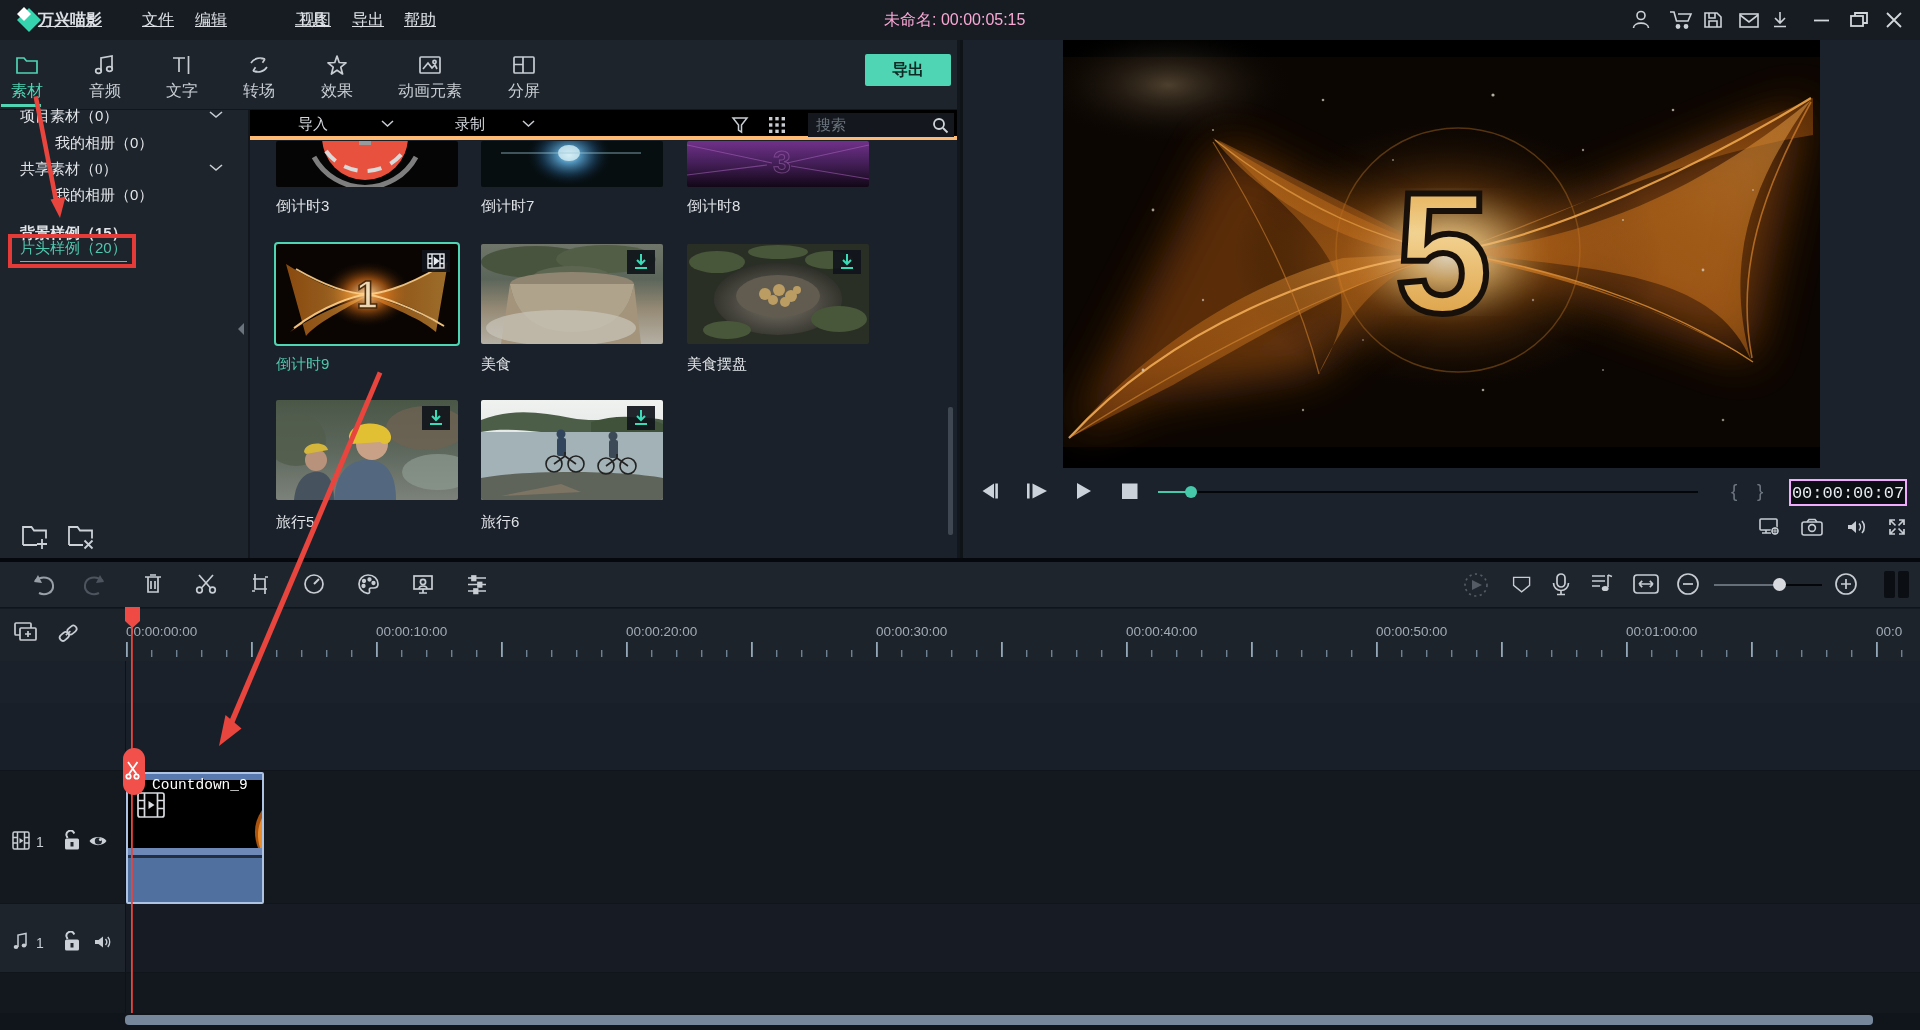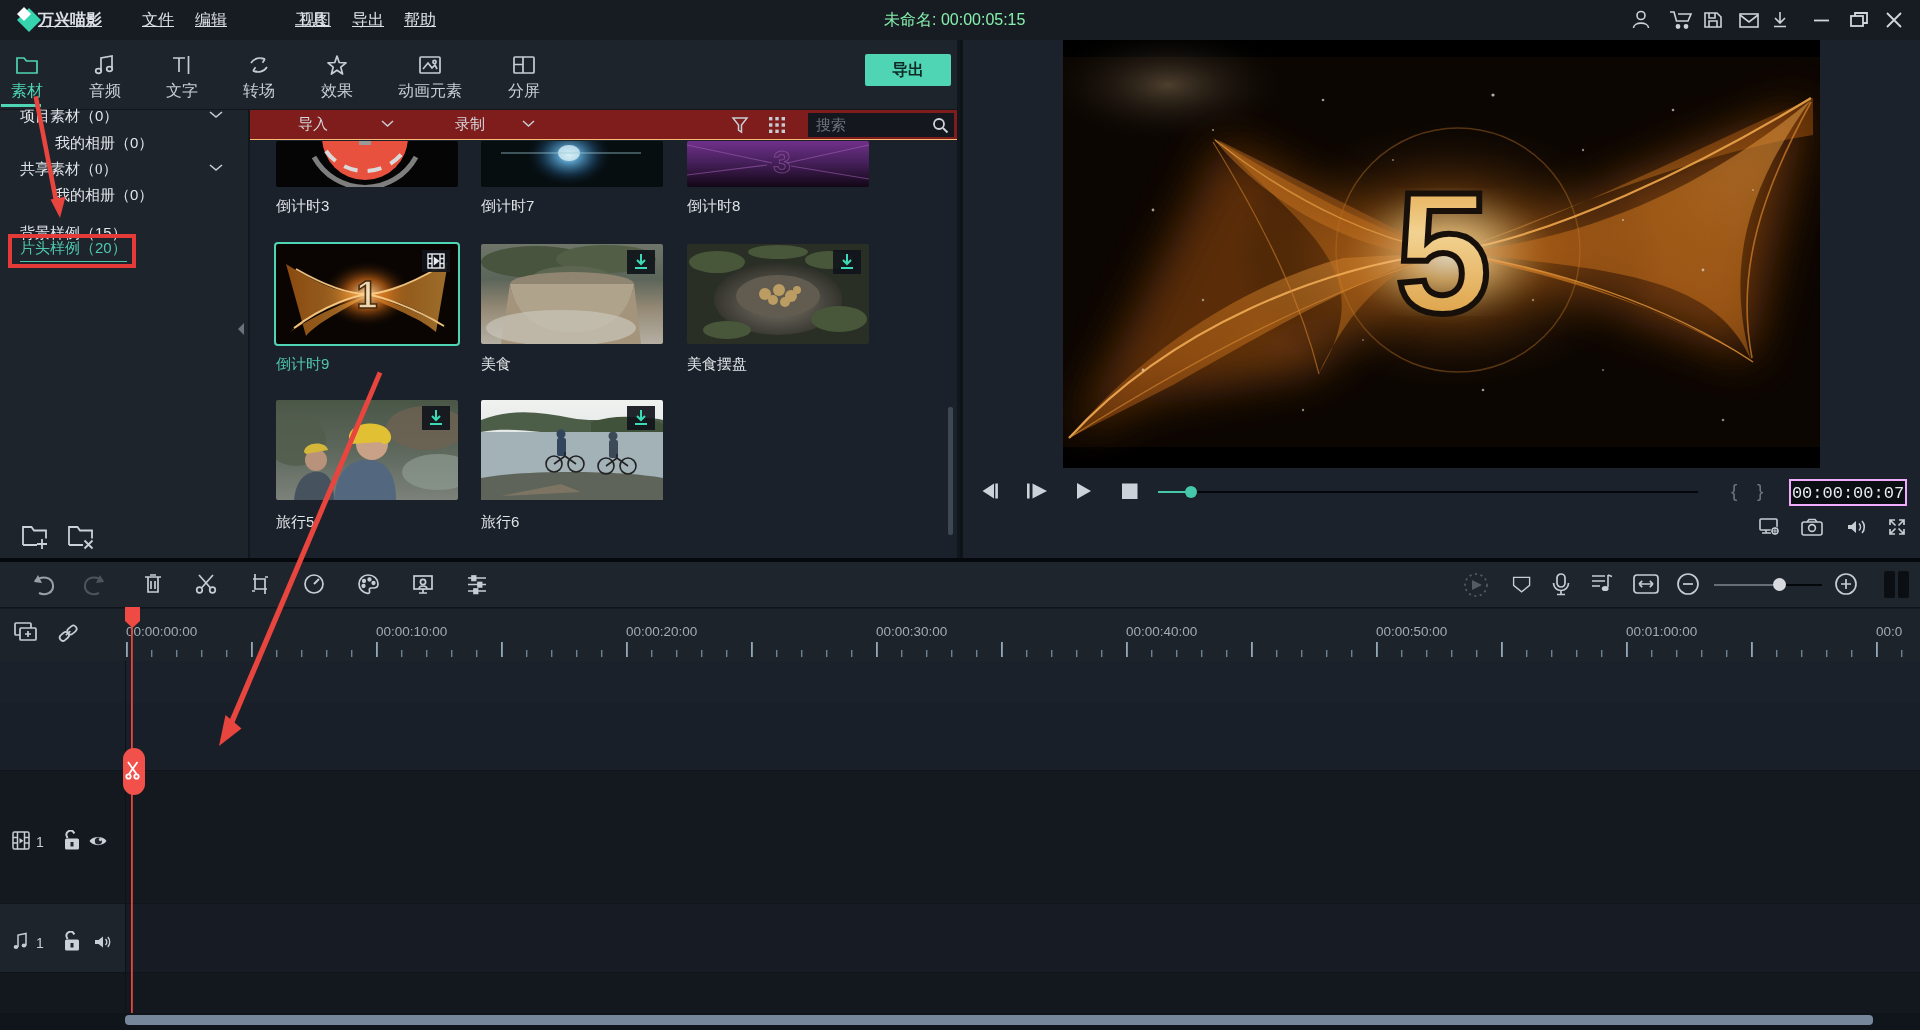--- a/index.html
+++ b/index.html
@@ -3,34 +3,34 @@
 <meta charset="utf-8">
 <style>
 * { margin:0; padding:0; box-sizing:border-box; }
 html,body { width:1920px; height:1030px; overflow:hidden; background:#12171e;
   font-family:"Liberation Sans", sans-serif; }
 .abs { position:absolute; }
 #app { position:relative; width:1920px; height:1030px; }
 
 #titlebar { left:0; top:0; width:1920px; height:40px; background:#171c23; }
 .menu { color:#dde1e6; font-size:16px; position:absolute; top:10px;text-decoration:underline; }
-#apptitle { position:absolute; top:10px; left:884px; color:#86efac; font-size:16px; }
+#apptitle { position:absolute; top:10px; left:884px; color:#f9a8d4; font-size:16px; }
 
 #tabbar { left:0; top:40px; width:957px; height:70px; background:#1d242c; border-bottom:1px solid #11161d;}
 .tab { position:absolute; top:12px; text-align:center; color:#c8cdd3; font-size:16px; line-height:17px; }
 .tab .ic { height:26px; margin-bottom:1px; }
 .tab.active { color:#4fd4b4; }
 #exportbtn { position:absolute; left:865px; top:14px; width:86px; height:32px; background:#4fd4b4;
   border-radius:2px; color:#0d2b24; font-size:16px; font-weight:bold; text-align:center; line-height:32px; }
 
 #sidebar { left:0; top:110px; width:248px; height:452px; background:#1d242c; }
 .titem { position:absolute; color:#e2e5e9; font-size:15px; white-space:nowrap; }
 
 #media { left:250px; top:110px; width:707px; height:452px; background:#1b212a; }
-#mediatoolbar { position:absolute; left:0; top:0; width:707px; height:30px; background:#7f1d1d; border-bottom:1px solid #fdba74; color:#d4d8dd; font-size:15px;}
+#mediatoolbar { position:absolute; left:0; top:0; width:707px; height:30px; background:#000000; border-bottom:4px solid #fdba74; color:#d4d8dd; font-size:15px;}
 .thumb { position:absolute; width:182px; border-radius:2px; }
 .tlabel { position:absolute; color:#dfe3e7; font-size:15px; white-space:nowrap;}
 
 #preview { left:960px; top:40px; width:960px; height:522px; background:#1b222b; border-left:3px solid #0e1318; }
 
 #timeline { left:0; top:562px; width:1920px; height:592px; background:#141a22; }
 #tltoolbar { position:absolute; left:0; top:0; width:1920px; height:46px; background:#1f252d; border-bottom:1px solid #10151b;}
 #ruler { position:absolute; left:0; top:47px; width:1920px; height:52px; background:#1d232b; }
 </style>
 </head>
@@ -126,21 +126,21 @@
     <div class="titem" style="left:20px;top:-3px;">项目素材（0）</div>
     <svg class="abs" style="left:208px;top:0px" width="16" height="10" viewBox="0 0 16 10" fill="none" stroke="#c8cdd3" stroke-width="1.6">
         <path d="M2 2 l6 5 6-5"></path>
       </svg>
     <div class="titem" style="left:55px;top:24px;">我的相册（0）</div>
     <div class="titem" style="left:20px;top:50px;font-family:Liberation Serif, serif;">共享素材（0）</div>
     <svg class="abs" style="left:208px;top:53px" width="16" height="10" viewBox="0 0 16 10" fill="none" stroke="#c8cdd3" stroke-width="1.6">
         <path d="M2 2 l6 5 6-5"></path>
       </svg>
     <div class="titem" style="left:55px;top:76px;">我的相册（0）</div>
-    <div class="titem" style="left:20px;top:114px;">背景样例（15）</div>
+    <div class="titem" style="left:20px;top:114px;font-weight:bold;">背景样例（15）</div>
     <div class="titem" style="left:20px;top:129px;color:#4fc7ae;border-bottom:1px solid #4fc7ae;padding-bottom:3px;">片头样例（20）</div>
     <svg class="abs" style="left:20px;top:413px" width="110" height="28" viewBox="0 0 110 28" fill="none" stroke="#ccd1d7" stroke-width="1.8">
       <path d="M3 22 V4 h8.5 l2.5 3.5 H26 v8 M3 22 h14"></path>
         <path d="M22 16 v10 M17 21 h10"></path>
       <path d="M49 22 V4 h8.5 l2.5 3.5 H72 v8 M49 22 h14"></path>
         <path d="M64.5 17.5 l8 8 M72.5 17.5 l-8 8"></path>
     </svg>
     <svg class="abs" style="left:236px;top:212px" width="10" height="14" viewBox="0 0 10 14">
         <path d="M8 1 L2 7 L8 13 Z" fill="#6b737c"></path>
       </svg>
@@ -640,20 +640,36 @@
           <rect x="1" y="8.5" width="14" height="11" rx="1.5" fill="#ccd1d7" stroke="none"></rect>
           <rect x="6.5" y="12" width="3" height="4.5" fill="#20262e" stroke="none"></rect>
           <path d="M3.5 8 l-1-2.5 a4 4 0 0 1 7-3.4 l0.8 1.4" stroke="#ccd1d7" stroke-width="2"></path>
         </g>
       <g transform="translate(82,0)">
           <path d="M1 9 h3.5 L9 5.5 v11 L4.5 13 H1 z" fill="#c8cdd3" stroke="none"></path>
           <path d="M11.5 8 a4.5 4.5 0 0 1 0 6 M13.8 6 a7.5 7.5 0 0 1 0 10" stroke-width="1.4"></path>
         </g>
     </svg>
 
+    <div class="abs" style="left:126px;top:210px;width:138px;height:132px;border:2px solid #aec3e2;border-radius:2px;background:#000;">
+      <div class="abs" style="left:0;top:0;width:134px;height:6px;background:#5878b0;"></div>
+      <div class="abs" style="left:24px;top:3px;color:#fff;font-size:14.5px;font-family:'Liberation Mono',monospace;text-shadow:1px 1px 0 #000;">Countdown_9</div>
+      <svg class="abs" style="left:8px;top:17px;" width="30" height="28" viewBox="0 0 30 28" fill="none" stroke="#d8dce0" stroke-width="1.7">
+          <rect x="2" y="2" width="26" height="24" rx="2"></rect>
+          <path d="M8.5 2 v24 M21.5 2 v24 M2 9.5 h6.5 M2 17.5 h6.5 M21.5 9.5 h6.5 M21.5 17.5 h6.5"></path>
+          <path d="M12.5 10 l6 4 -6 4 z" fill="#d8dce0" stroke="none"></path>
+        </svg>
+      <svg class="abs" style="left:122px;top:34px;" width="12" height="40" viewBox="0 0 12 40">
+          <path d="M12 2 C4 14 3 26 8 40 L12 40 Z" fill="#a85410"></path>
+          <path d="M12 10 C7 20 7 30 10 40 L12 40 Z" fill="#e88b2a"></path>
+        </svg>
+      <div class="abs" style="left:0;top:74px;width:134px;height:7px;background:#6e89b8;"></div>
+      <div class="abs" style="left:0;top:81px;width:134px;height:3px;background:#232e40;"></div>
+      <div class="abs" style="left:0;top:84px;width:134px;height:44px;background:#50709f;"></div>
+    </div>
 
     <div class="abs" style="left:0;top:451px;width:1920px;height:17px;background:#10151c;"></div>
     <div class="abs" style="left:125px;top:453px;width:1748px;height:10px;background:#76879c;border-radius:4px;"></div>
   </div>
 
   <svg class="abs" style="left:0;top:0;pointer-events:none;" width="1920" height="1030" viewBox="0 0 1920 1030">
     <rect x="131" y="608" width="1.8" height="405" fill="#e8453e"></rect>
     <path d="M125 607 h15 v14 l-7.5 7 -7.5-7 z" fill="#ef4a44"></path>
     <rect x="123" y="748" width="22" height="47" rx="11" fill="#f2504b"></rect>
     <g stroke="#fff" stroke-width="1.8" fill="none">

